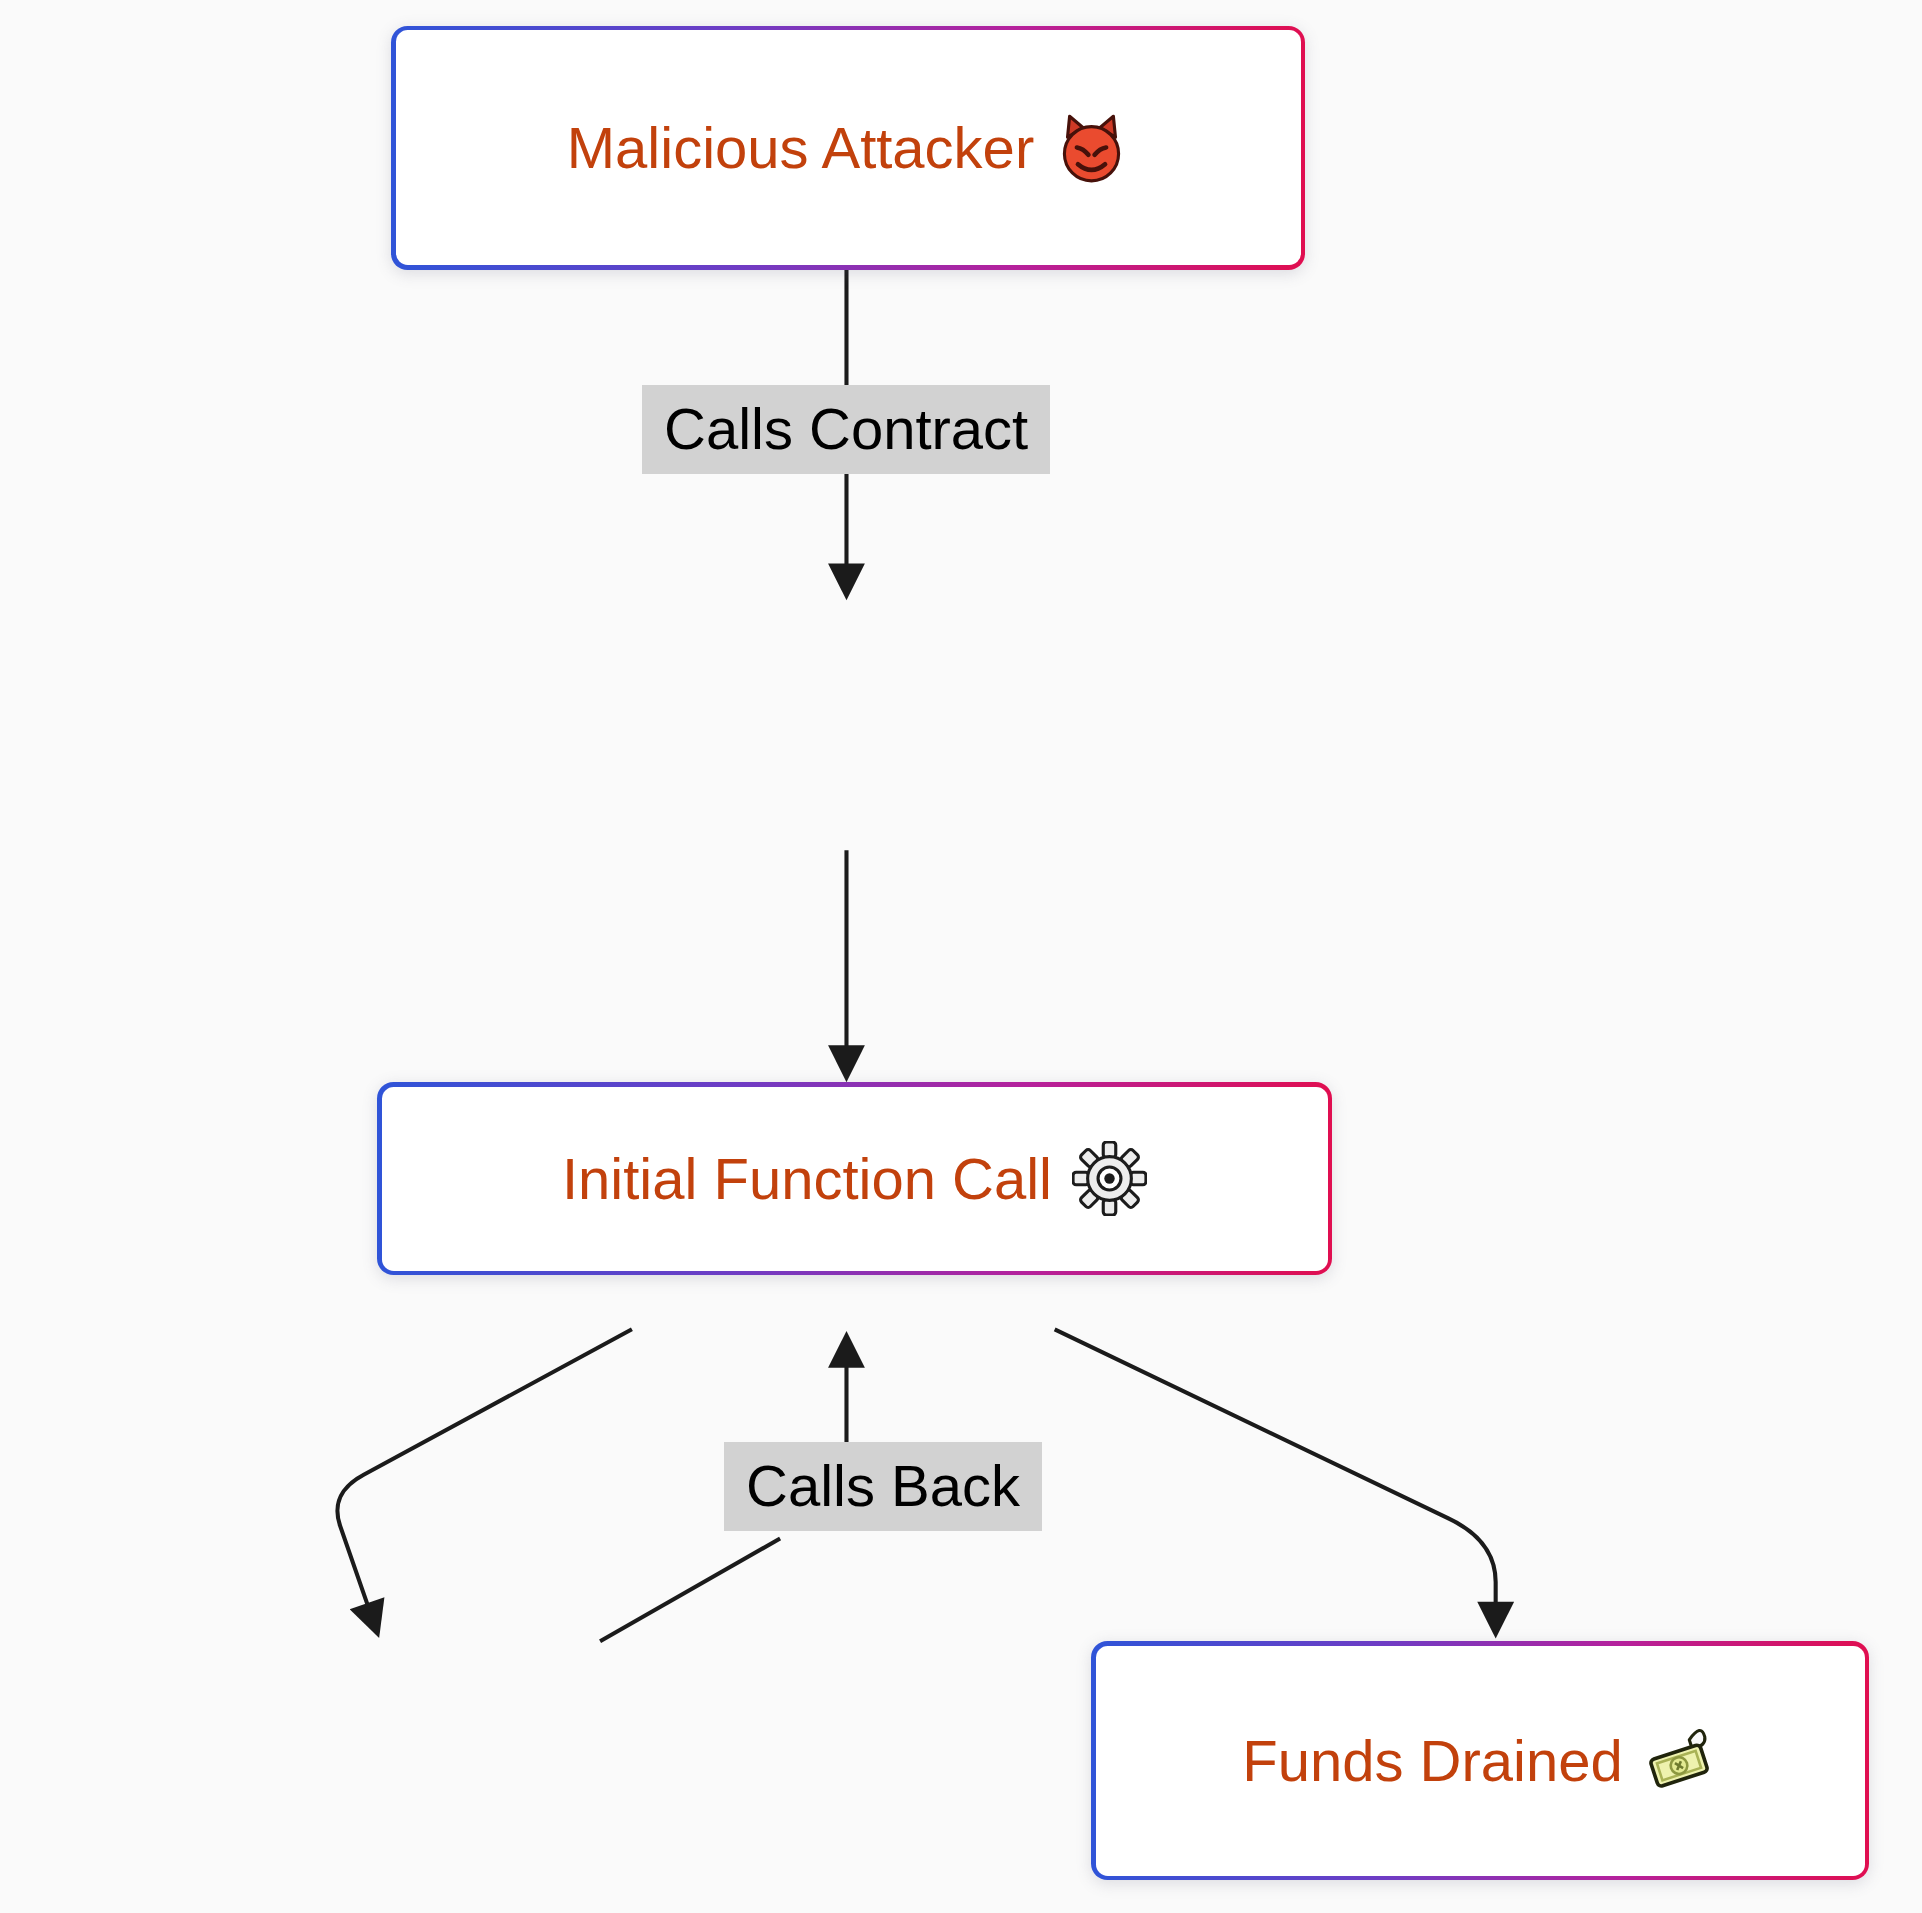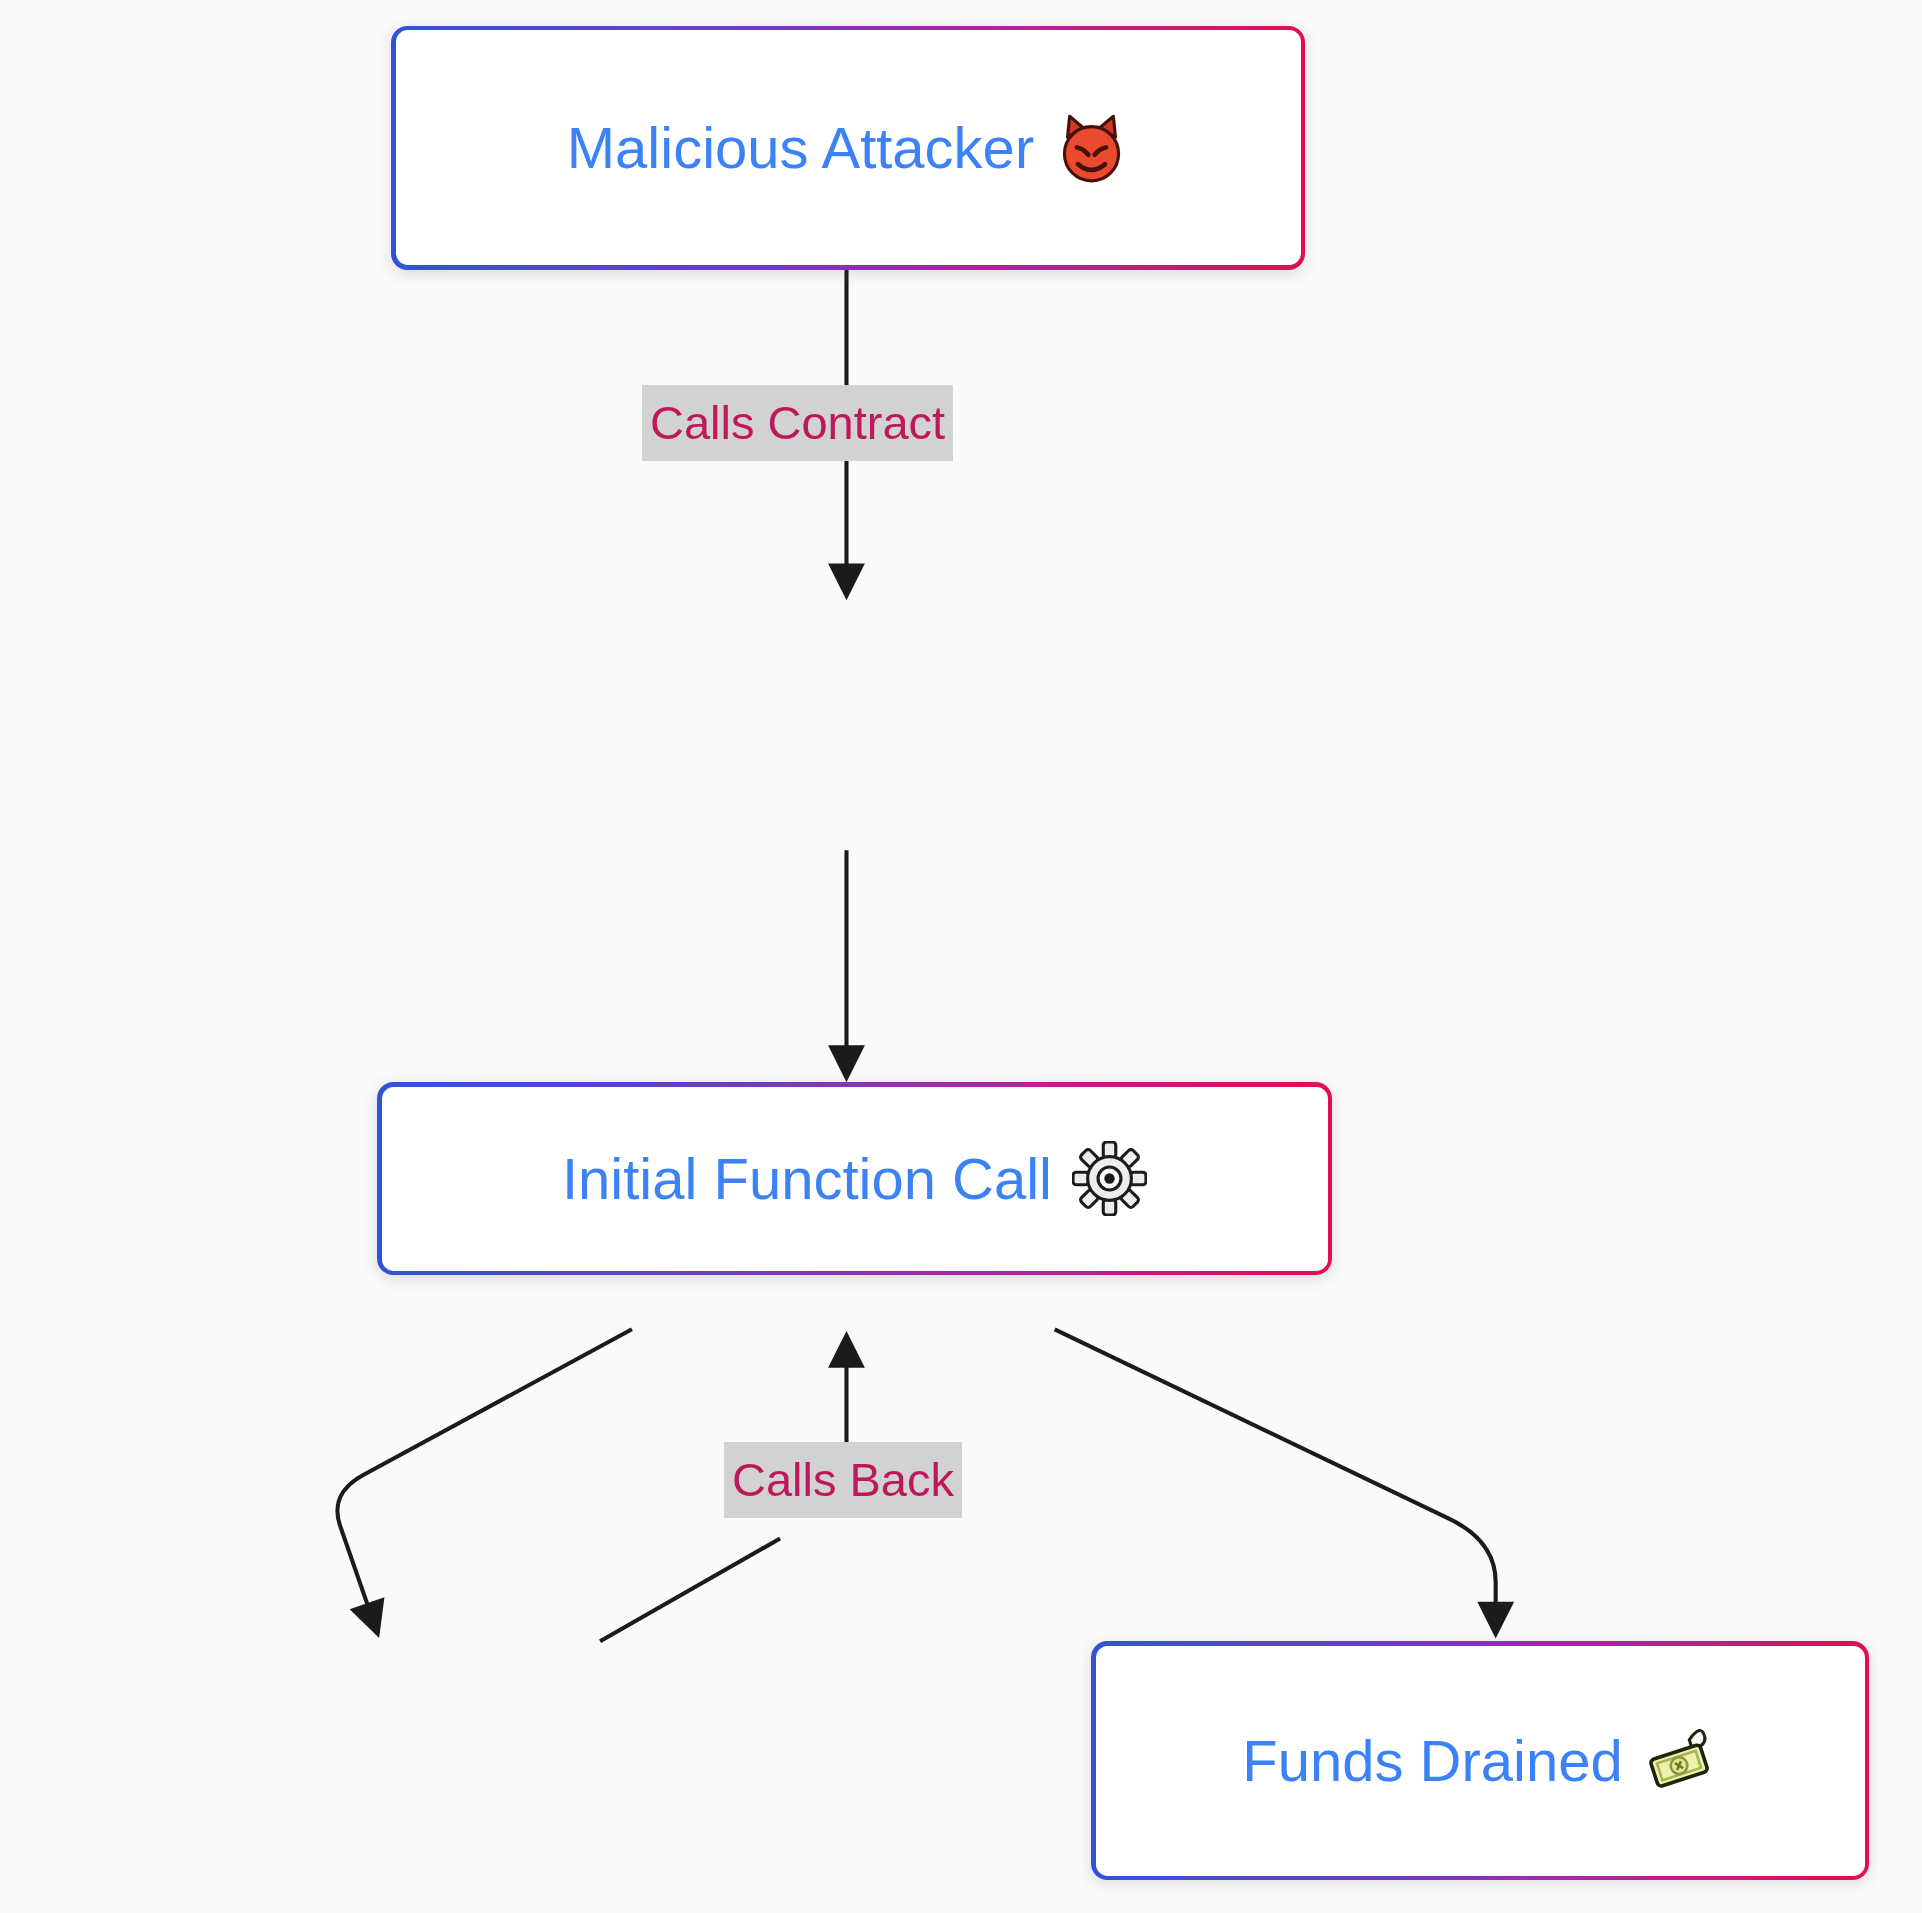--- a/index.html
+++ b/index.html
@@ -3,24 +3,24 @@
 <meta charset="utf-8">
 <style>
   html,body{margin:0;padding:0;background:#fafafa;font-family:"Liberation Sans",sans-serif;}
   .canvas{position:relative;width:1923px;height:1914px;background:#fafafa;overflow:hidden;}
   svg.edges{position:absolute;left:0;top:0;width:1923px;height:1914px;z-index:1;}
   .node{position:absolute;z-index:2;border-radius:16.4px;padding:4.5px;box-sizing:border-box;
         background:linear-gradient(90deg,#2f54d8 0%,#6f3cc4 38%,#b5219c 68%,#e00e50 100%);
         box-shadow:0 3.6px 14.5px rgba(90,90,115,0.18);}
   .node-inner{width:100%;height:100%;background:#ffffff;border-radius:11.8px;
         display:flex;align-items:center;justify-content:center;gap:20px;box-sizing:border-box;}
-  .node-label{font-size:58px;color:#3b82f6;white-space:nowrap;}
+  .node-label{font-size:58px;color:#c2410c;white-space:nowrap;}
   .icon{width:75px;height:75px;flex:0 0 auto;}
-  .edge-label{position:absolute;z-index:3;background:#d2d2d2;color:#be185d;
-        font-size:47px;line-height:1.15;padding:11px 8px;white-space:nowrap;}
+  .edge-label{position:absolute;z-index:3;background:#d2d2d2;color:#000000;
+        font-size:58px;line-height:1.15;padding:11px 22px;white-space:nowrap;}
   .edge-path{stroke:#1b1b1b;stroke-width:4.5;fill:none;}
 </style>
 </head>
 <body>
 
 <div class="canvas">
 
   <svg class="edges" viewBox="0 0 2115 2105">
     <defs>
       <marker id="ah" viewBox="0 0 10 10" refX="7" refY="5" markerWidth="11" markerHeight="9" orient="auto">

